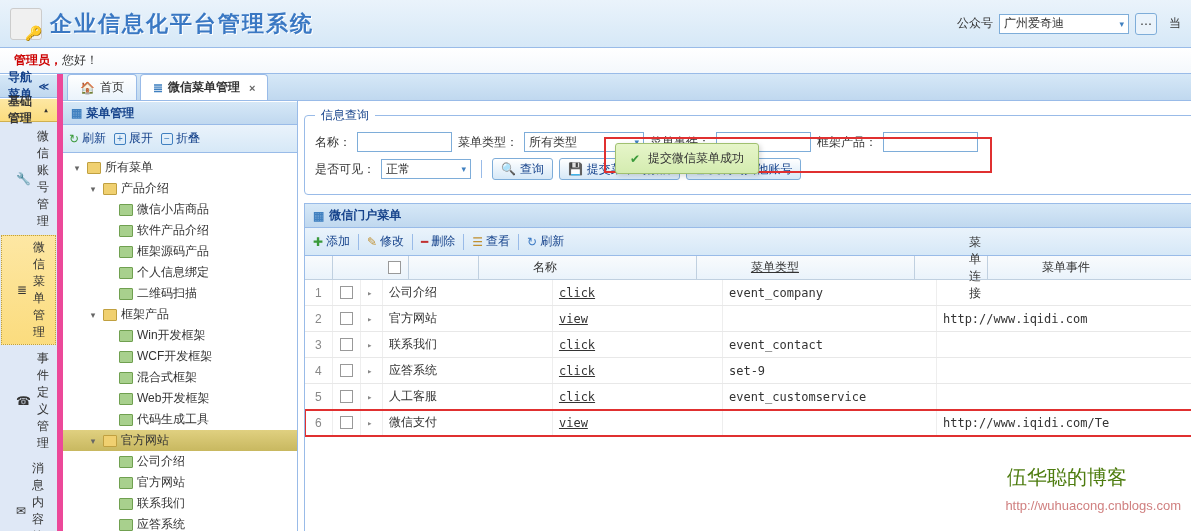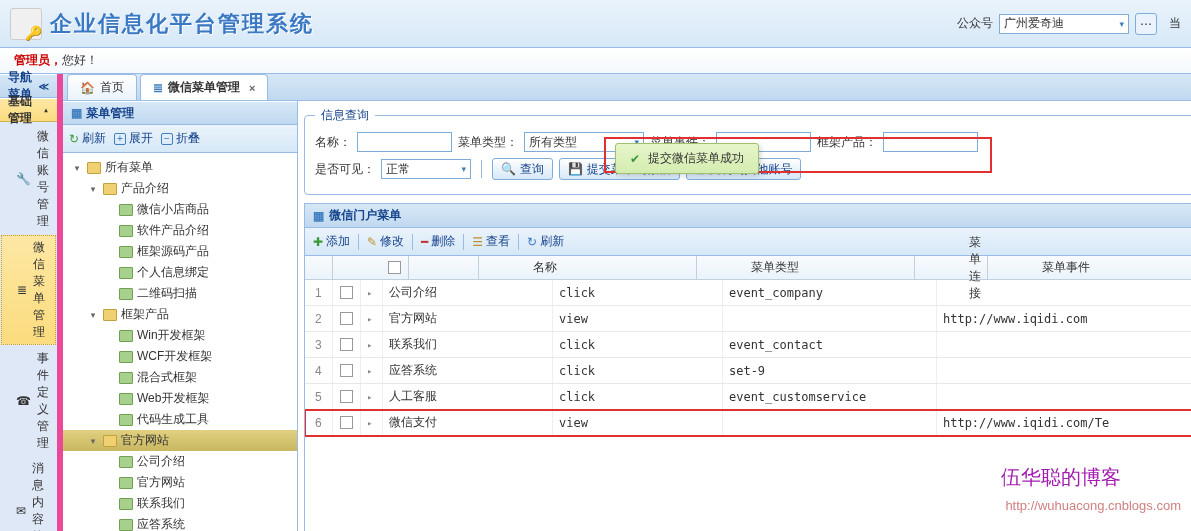--- a/index.html
+++ b/index.html
@@ -48,27 +48,27 @@
 .fld-select::after { content: "▾"; position: absolute; right: 4px; color: #4080c0; font-size: 9px; }
 .action-btn { height: 22px; border: 1px solid #7eadd9; background: linear-gradient(#fff, #d6e8f7); padding: 0 8px; border-radius: 3px; display: inline-flex; align-items: center; gap: 4px; cursor: pointer; color: #15428b; }
 .red-box { position: absolute; border: 2px solid #e03030; pointer-events: none; z-index: 50; }
 .toast { position: absolute; background: linear-gradient(#e6f5c9, #d4ecb0); border: 1px solid #a0c070; padding: 6px 14px; border-radius: 3px; display: flex; align-items: center; gap: 8px; z-index: 60; box-shadow: 2px 2px 5px rgba(0,0,0,0.15); }
 .grid-panel { border: 1px solid #99bbe8; display: flex; flex-direction: column; flex: 1; margin-right: 2px; }
 .grid-header { background: linear-gradient(#d6e8f7, #c0d8ef); height: 24px; display: flex; align-items: center; padding: 0 8px; font-weight: bold; color: #15428b; border-bottom: 1px solid #99bbe8; gap: 5px;}
 .grid-toolbar { height: 28px; background: linear-gradient(#eaf3fb, #d6e8f7); border-bottom: 1px solid #99bbe8; display: flex; align-items: center; padding: 0 8px; gap: 4px; }
 .grid-toolbar .sep { width: 1px; height: 16px; background: #99bbe8; margin: 0 4px; }
 .grid-head-row { display: flex; background: linear-gradient(#f9fbfd, #eaf3fb); border-bottom: 1px solid #c0d0e0; height: 24px; align-items: center; gap: 48px; }
 .gh { border-right: 1px solid #c0d0e0; padding: 0 6px; display: flex; align-items: center; height: 100%; }
-.c-num { width: 28px; justify-content: center;} .c-chk { width: 28px; justify-content: center;} .c-exp { width: 22px;} .c-name { width: 170px;} .c-type { width: 170px;} .c-event { width: 214px;} .c-link { flex: 1;}
+.c-num { width: 28px; justify-content: center;} .c-chk { width: 28px; justify-content: center;} .c-exp { width: 22px;} .c-name { width: 170px;} .c-type { width: 170px; text-decoration: underline;} .c-event { width: 214px;} .c-link { flex: 1;}
 .grid-body { flex: 1; overflow: hidden; }
 .grid-row { display: flex; border-bottom: 1px solid #e8e8e8; height: 26px; align-items: center; font-family: monospace, Arial; }
 .grid-row .gh { border-right: 1px solid #eee; }
 .grid-row .c-num { font-family: Arial; color: #888; text-align: center; }
 .row-highlight { outline: 2px solid #e03030; outline-offset: -1px; position: relative; z-index: 5; }
-.watermark { position: absolute; right: 70px; bottom: 40px; color: #a21caf; font-size: 20px; z-index: 100; margin-top: 23px; }
+.watermark { position: absolute; right: 64px; bottom: 40px; color: #4d7c0f; font-size: 20px; z-index: 100; margin-top: 23px; }
 .watermark-url { position: absolute; right: 10px; bottom: 18px; color: #d08080; font-size: 13px; z-index: 100; }
 .chk { width: 13px; height: 13px; border: 1px solid #999; background: #fff; display: inline-block; }
 .minus-icon { width: 12px; height: 12px; border: 1px solid #4080c0; display: inline-flex; align-items: center; justify-content: center; font-size: 10px; color: #4080c0; line-height: 1; border-radius: 2px;}
 .plus-icon { width: 12px; height: 12px; border: 1px solid #4080c0; display: inline-flex; align-items: center; justify-content: center; font-size: 10px; color: #4080c0; line-height: 1; border-radius: 2px;}
 </style>
 </head>
 <body>
 
 <div class="header">
   <div class="logo-icon"></div>

